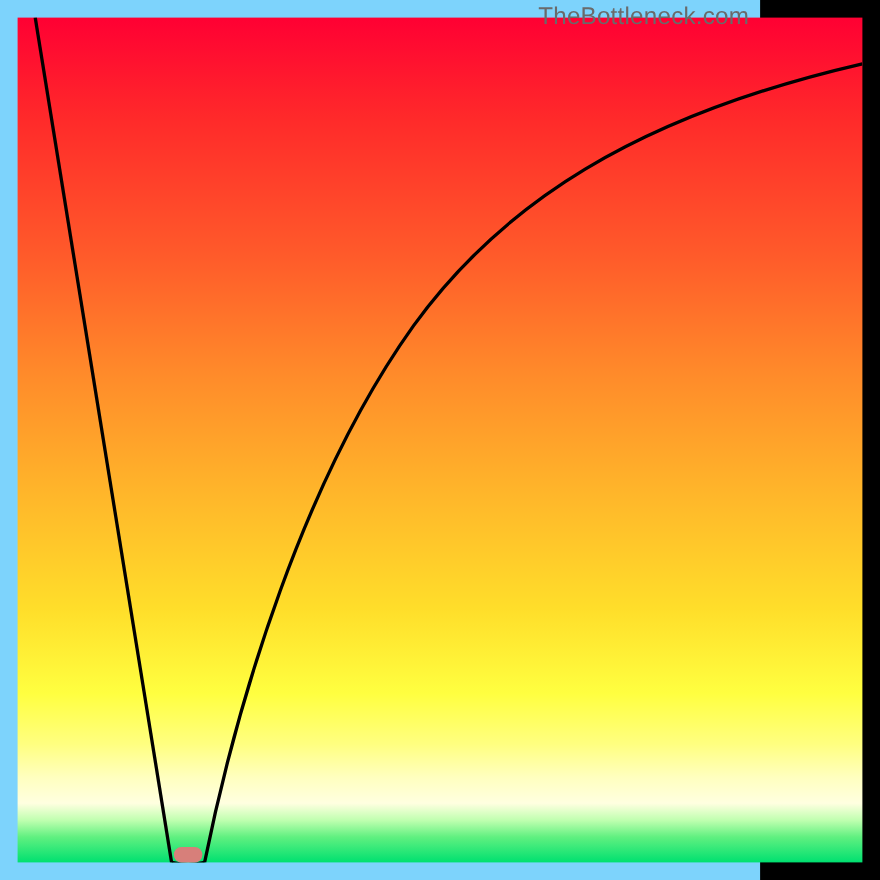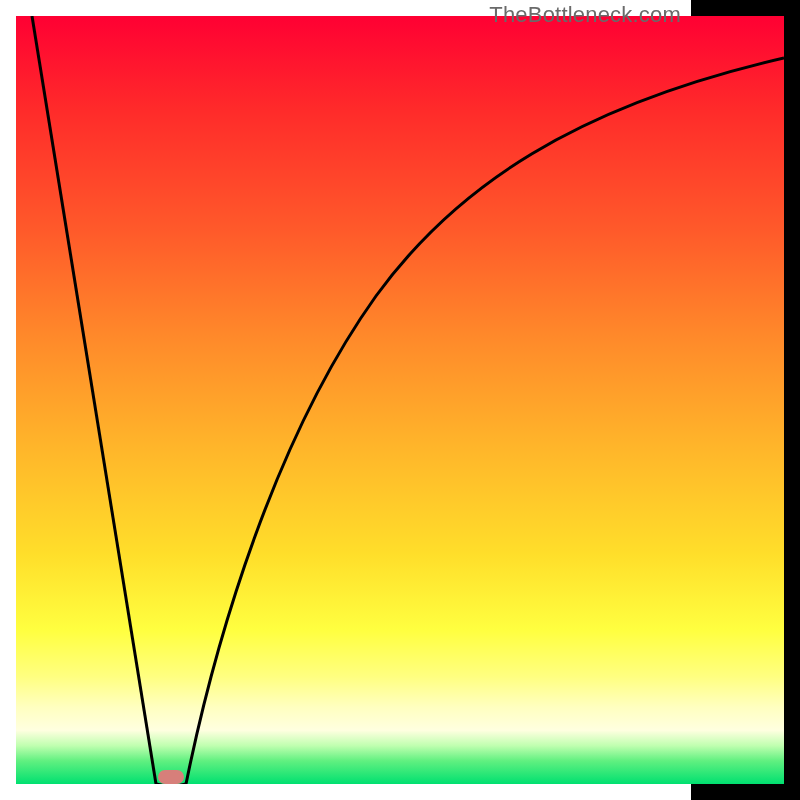--- a/index.html
+++ b/index.html
@@ -8,21 +8,21 @@
     width: 800px;
     height: 800px;
     background: #000;
     overflow: hidden;
     font-family: Arial, Helvetica, sans-serif;
   }
   .frame {
     position: relative;
     width: 691px;
     height: 800px;
-    background: #ffffff;
+    background: #7dd3fc;
   }
   .plot {
     position: absolute;
     left: 16px;
     top: 16px;
     width: 768px;
     height: 768px;
     background: linear-gradient(
       to bottom,
       #ff0033 0%,

